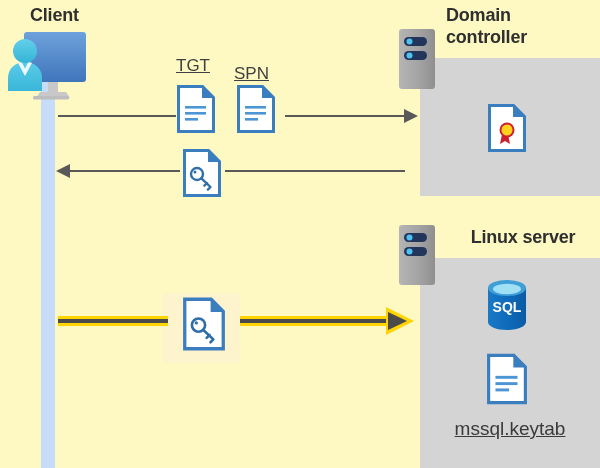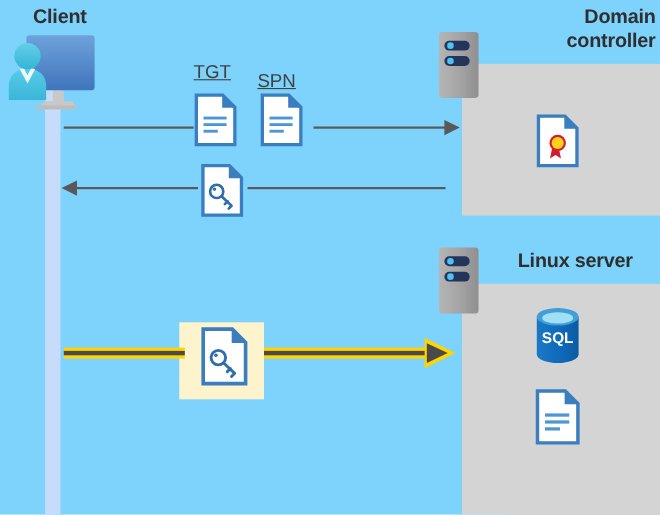--- a/index.html
+++ b/index.html
@@ -7,21 +7,21 @@
     padding: 0;
     background: #ffffff;
   }
   body {
     font-family: "Liberation Sans", sans-serif;
   }
   #canvas {
     position: relative;
     width: 600px;
     height: 468px;
-    background: #7dd3fc;
+    background: #fef9c3;
     overflow: hidden;
   }
   .abs { position: absolute; }
 
   
   .panel {
     background: #d4d4d4;
   }
   #dc-panel  { left: 420px; top: 58px;  width: 180px; height: 138px; }
   #lin-panel { left: 420px; top: 258px; width: 180px; height: 210px; }
@@ -29,21 +29,21 @@
   
   .title {
     font-weight: bold;
     font-size: 18px;
     color: #2f2f2f;
     line-height: 22px;
     letter-spacing: -0.2px;
     white-space: pre-line;
   }
   #client-title { left: 30px;  top: 4px;  width: 130px; text-align: left; }
-  #dc-title     { left: 446px; top: 4px;  width: 150px; text-align: right; }
+  #dc-title     { left: 446px; top: 4px;  width: 150px; text-align: left; }
   #lin-title    { left: 448px; top: 226px; width: 150px; text-align: center; }
 
   .small-label {
     font-size: 17px;
     color: #404040;
     text-decoration: underline;
   }
   #tgt-label { left: 176px; top: 56px; }
   #spn-label { left: 234px; top: 64px; }
   #keytab-label {
@@ -304,14 +304,15 @@
   <div class="abs" id="keytab-doc">
     <svg viewBox="0 0 40 50" width="42" height="54">
       <path d="M2.5 2.5 h24 l11 11 v34 h-35 z" fill="#ffffff" stroke="#3a7ebf" stroke-width="3"></path>
       <path d="M26 3 v11 h11 z" fill="#3a7ebf"></path>
       <rect x="9" y="22" width="21" height="2.8" fill="#4d96d6"></rect>
       <rect x="9" y="28" width="21" height="2.8" fill="#4d96d6"></rect>
       <rect x="9" y="34" width="13" height="2.8" fill="#4d96d6"></rect>
     </svg>
   </div>
 
+  <div class="abs small-label" id="keytab-label">mssql.keytab</div>
 
 </div>
 
 </body></html>

